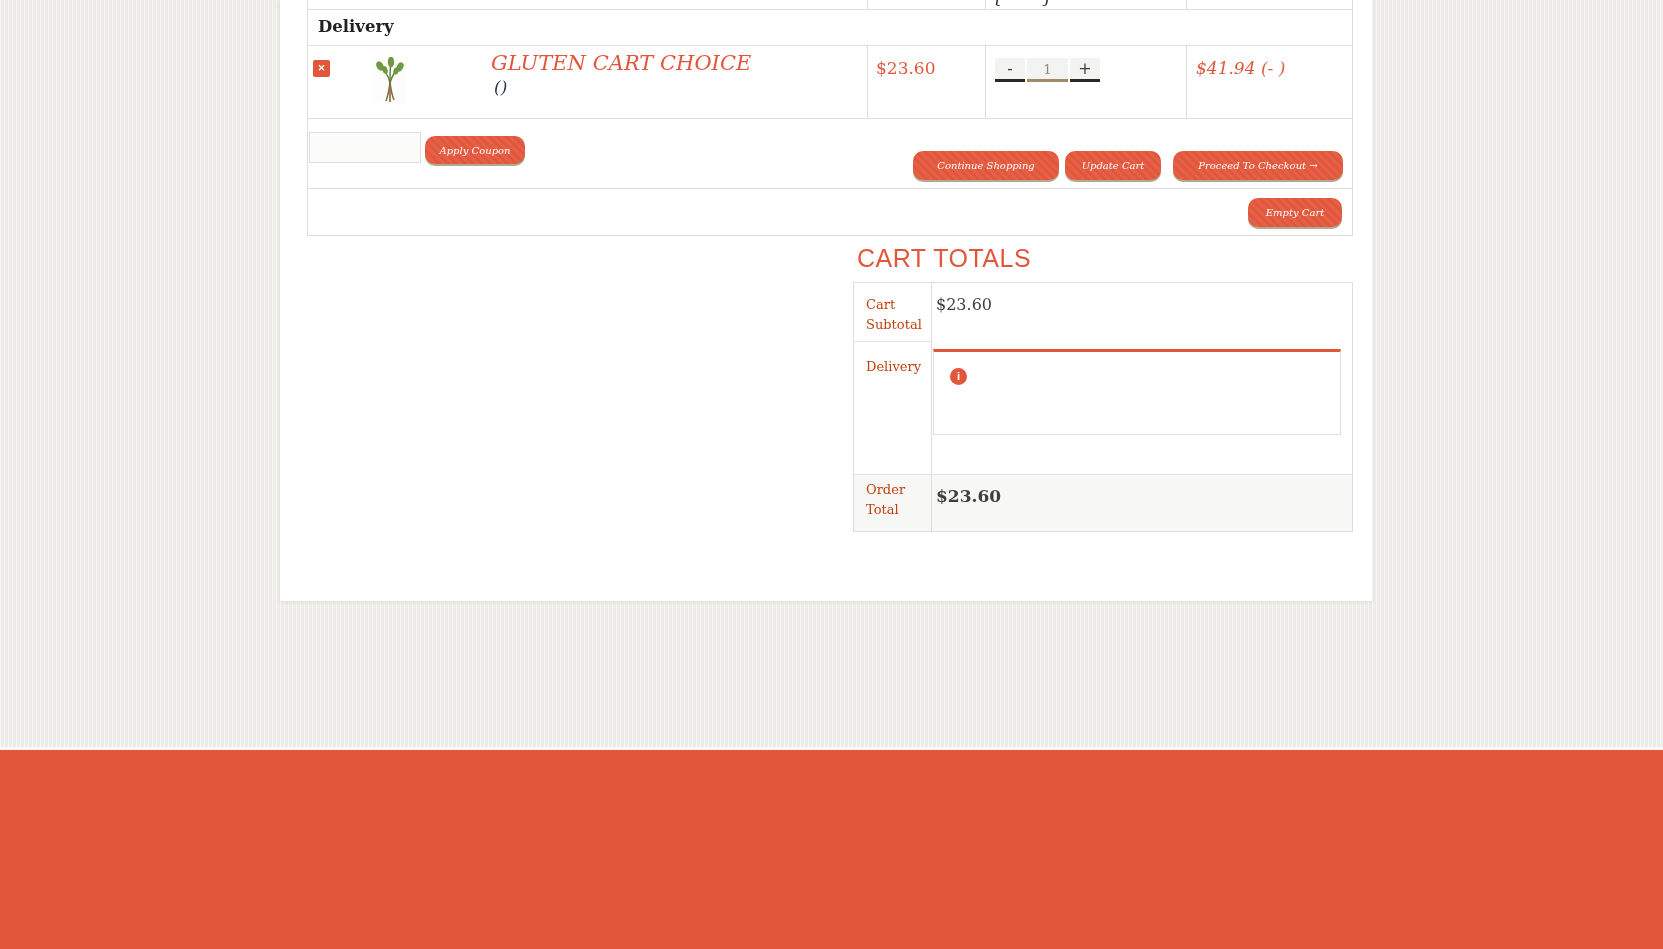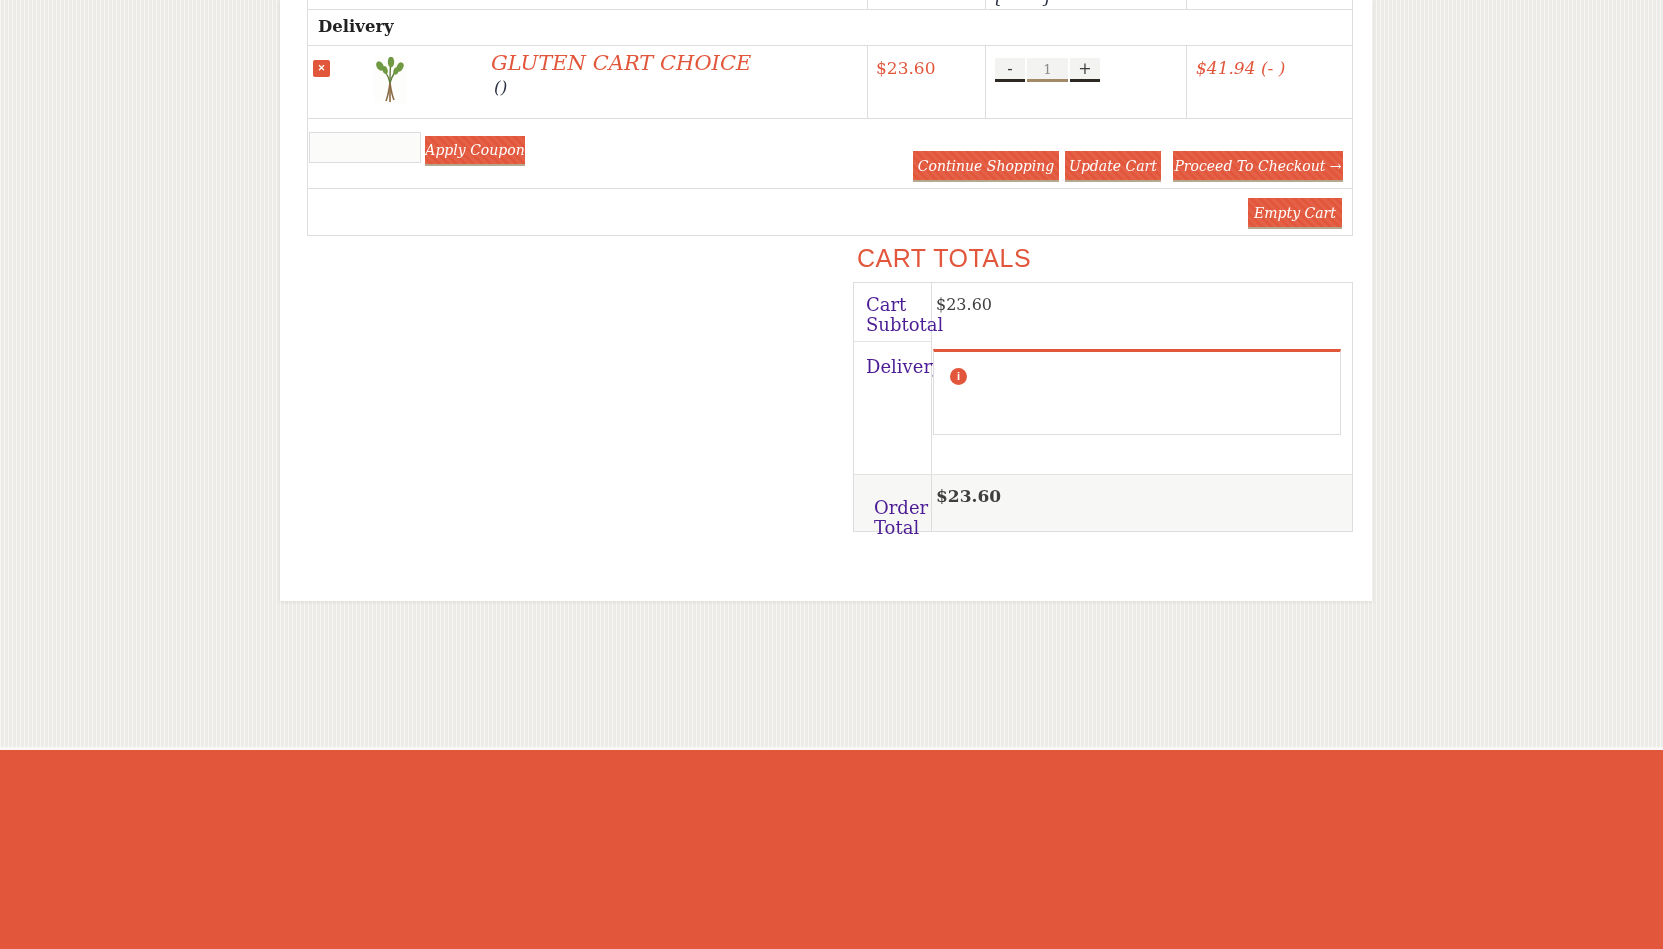--- a/index.html
+++ b/index.html
@@ -23,26 +23,26 @@
   .thumb{position:absolute;left:65px;top:11px;width:34px;height:46px;background:#fdfdfb;}
   .pname{position:absolute;left:183px;top:5px;font-size:21px;font-style:italic;color:#e2573c;cursor:pointer;}
   .pmeta{position:absolute;left:186px;top:31px;font-size:17px;font-style:italic;color:#2c3242;}
   .pprice{position:absolute;left:568px;top:12px;font-size:17px;color:#e2573c;}
   .stepper{position:absolute;left:687px;top:12px;display:flex;gap:2px;}
   .qbtn{width:30px;height:24px;background:#f3f3f1;border:none;border-bottom:3px solid #2e2823;color:#3c3c3c;font-size:16px;font-family:"DejaVu Serif",serif;padding:0;cursor:pointer;}
   .qval{width:41px;height:21px;background:#f3f3f1;border:none;border-bottom:3px solid #a28a66;color:#8c8c8c;font-size:13.5px;text-align:center;font-family:"DejaVu Serif",serif;padding:0;}
   .ptotal{position:absolute;left:888px;top:12px;font-size:17px;font-style:italic;color:#e2573c;}
   .row-coupon{top:119px;height:69px;border-bottom:1px solid #ddd;}
   .coupon-input{position:absolute;left:1px;top:13px;width:112px;height:31px;border:1px solid #ddd;background:#fbfbfa;box-sizing:border-box;padding:0 6px;font-size:14px;}
-  .btn{position:absolute;background:#e2573c;background-image:repeating-linear-gradient(45deg, rgba(255,255,255,.06) 0 3px, transparent 3px 6px);color:#fff;border:none;border-radius:0;box-shadow:0 2px 0 #b5a890;font-family:"DejaVu Serif",serif;font-style:italic;font-size:14px;display:flex;align-items:center;justify-content:center;cursor:pointer;white-space:nowrap;padding:1px;}
+  .btn{position:absolute;background:#e2573c;background-image:repeating-linear-gradient(45deg, rgba(255,255,255,.06) 0 3px, transparent 3px 6px);color:#fff;border:none;border-radius:10px;box-shadow:0 2px 0 #b5a890;font-family:"DejaVu Serif",serif;font-style:italic;font-size:10px;display:flex;align-items:center;justify-content:center;cursor:pointer;white-space:nowrap;padding:1px;}
   .row-empty{top:189px;height:46px;}
   
   .totals-title{position:absolute;left:857px;top:244px;font-family:"Liberation Sans",sans-serif;font-size:25px;letter-spacing:.5px;color:#e2573c;font-weight:500;}
   .totals{position:absolute;left:853px;top:282px;width:498px;height:248px;border:1px solid #ddd;background:#fff;}
-  .t-label{position:absolute;left:12px;width:62px;font-size:18px;line-height:20px;color:#4c1d95;}
+  .t-label{position:absolute;left:12px;width:62px;font-size:13px;line-height:20px;color:#c2410c;}
   .t-value{position:absolute;left:82px;font-size:16px;color:#3f3f3f;}
   .hl{position:absolute;height:1px;background:#e3e3e3;}
   .notice{position:absolute;left:79px;top:66px;width:408px;height:86px;border:1px solid #ddd;border-top:3px solid #e2573c;box-sizing:border-box;background:#fff;}
   .info-ic{position:absolute;left:16px;top:16px;width:17px;height:17px;border-radius:50%;background:#e2573c;color:#fff;font-family:"Liberation Sans",sans-serif;font-weight:bold;font-size:11px;line-height:17px;text-align:center;}
   .notice-text{position:absolute;left:48px;top:10px;width:312px;font-family:"Liberation Sans",sans-serif;font-size:13.5px;line-height:20px;color:#4a4a4a;}
   .row3-bg{position:absolute;left:0;top:192px;width:100%;height:56px;background:#f7f7f5;}
   
   .footer{position:absolute;left:0;top:750px;width:1663px;height:199px;background:#e2573c;color:#fff;font-family:"Liberation Sans",sans-serif;}
   .footer-sheen{position:absolute;left:0;top:747px;width:1663px;height:3px;background:#f9f8f6;}
 </style>
@@ -132,21 +132,21 @@
 
     <span class="t-label" style="top:12px;">Cart Subtotal</span>
     <span class="t-value" style="top:12px;">$23.60</span>
 
     <span class="t-label" style="top:74px;">Delivery</span>
 
     <div class="notice">
       <span class="info-ic">i</span>
     </div>
 
-    <span class="t-label" style="top:215px;margin-left:8px;">Order Total</span>
+    <span class="t-label" style="top:197px;">Order Total</span>
     <span class="t-value" style="top:203px;font-weight:bold;font-size:17px;">$23.60</span>
   </div>
 
   <div class="footer-sheen"></div>
   <div class="footer">
 
     
 
     
 

